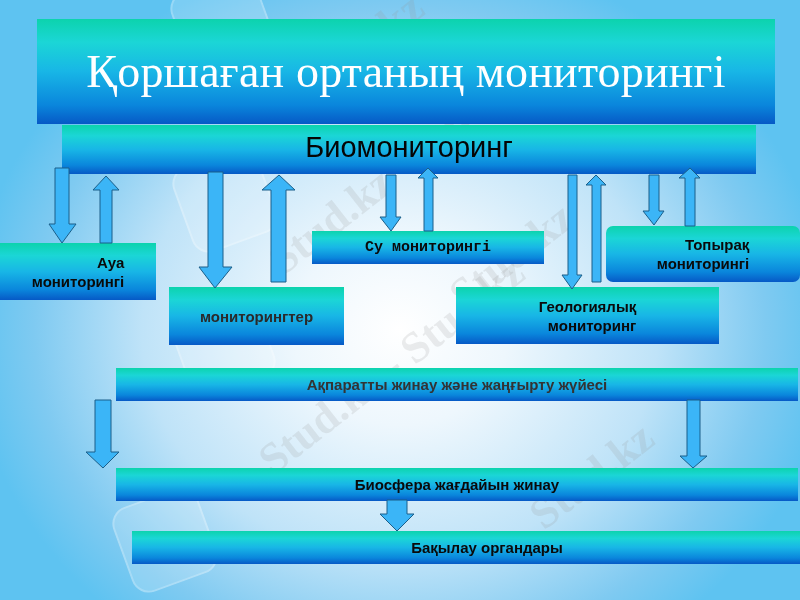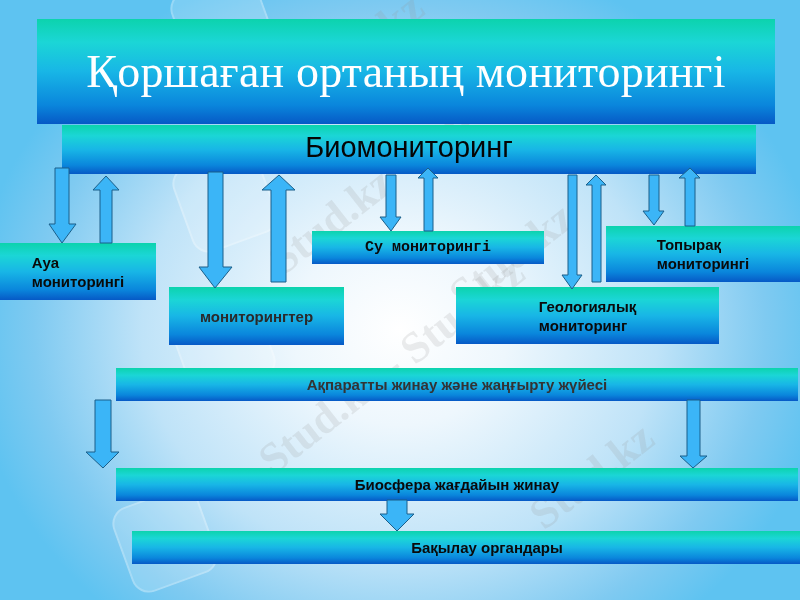--- a/index.html
+++ b/index.html
@@ -4,21 +4,21 @@
 <style>
   html, body { margin:0; padding:0; }
   body {
     width:800px; height:600px; position:relative; overflow:hidden;
     background: radial-gradient(ellipse 430px 380px at 400px 330px, #ffffff 0%, #eef7fd 25%, #bfe3f8 60%, #7fcaf1 85%, #5ec3f1 100%);
     font-family: "Liberation Sans", sans-serif;
   }
   .box {
     position:absolute; box-sizing:border-box;
     background: linear-gradient(to bottom, #0cd3ad 0%, #1bd6d6 22%, #18b6e6 50%, #0a86dc 82%, #0659c6 100%);
-    display:flex; align-items:center; justify-content:center; text-align:left;
+    display:flex; align-items:center; justify-content:center; text-align:right;
     color:#0a0a0a; font-weight:bold;
   }
   .title-box {
     left:37px; top:19px; width:738px; height:105px;
     font-family: "Liberation Serif", serif; font-weight:normal;
     color:#ffffff; font-size:46px; letter-spacing:0.2px;
   }
   .bio-box {
     left:62px; top:125px; width:694px; height:49px;
     font-weight:normal; font-size:29px; padding-bottom:4px; color:#050505;
@@ -76,21 +76,21 @@
   <div>Су мониторингі</div>
 </div>
 
 <div class="box sub" style="left:456px;top:287px;width:263px;height:57px;">
   <div>
     <div>Геологиялық</div>
     <div>мониторинг</div>
   </div>
 </div>
 
-<div class="box sub" style="left:606px;top:226px;width:194px;height:56px;">
+<div class="box sub" style="left:606px;top:226px;width:194px;height:56px;border-radius:7px;">
   <div>
     <div>Топырақ</div>
     <div>мониторингі</div>
   </div>
 </div>
 
 <div class="box bar" style="left:68px;top:368px;width:682px;height:33px;">
   <span style="color:#333;">Ақпаратты жинау және жаңғырту жүйесі</span>
 </div>
 <div class="box bar" style="left:68px;top:468px;width:682px;height:33px;">

